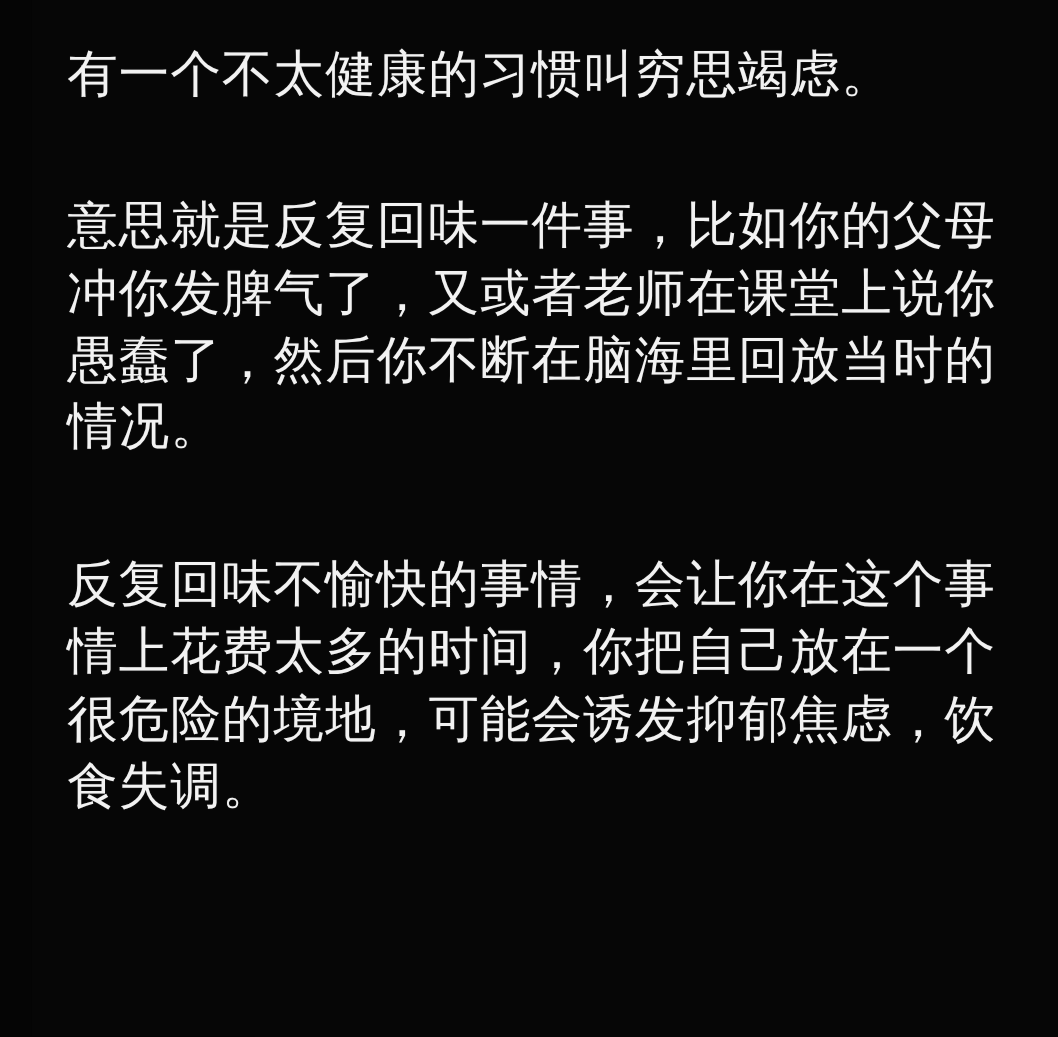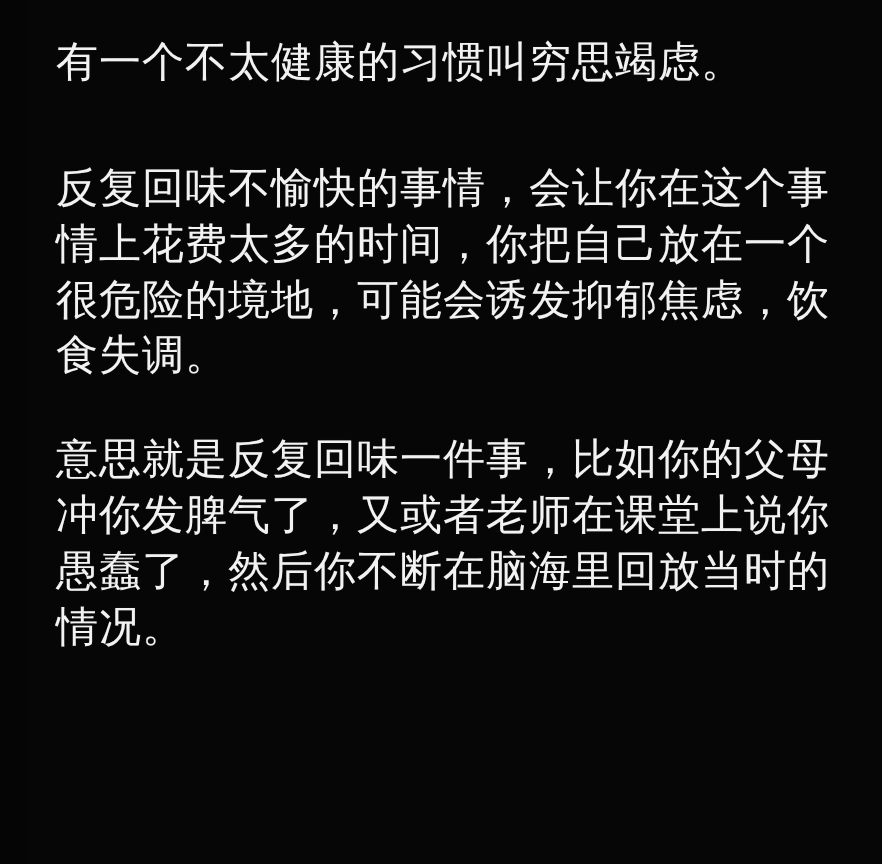--- a/index.html
+++ b/index.html
@@ -42,16 +42,16 @@
   }
   .p1 { margin-bottom: 70px; }
   .p2 { margin-bottom: 76px; }
 </style>
 </head>
 <body>
 
 <div class="page">
   <article class="article">
     <p class="para p1">有一个不太健康的习惯叫穷思竭虑。</p>
+    <p class="para p2">意思就是反复回味一件事，比如你的父母冲你发脾气了，又或者老师在课堂上说你愚蠢了，然后你不断在脑海里回放当时的情况。</p>
     <p class="para p3">反复回味不愉快的事情，会让你在这个事情上花费太多的时间，你把自己放在一个很危险的境地，可能会诱发抑郁焦虑，饮食失调。</p>
-    <p class="para p2">意思就是反复回味一件事，比如你的父母冲你发脾气了，又或者老师在课堂上说你愚蠢了，然后你不断在脑海里回放当时的情况。</p>
   </article>
 </div>
 
 </body></html>

